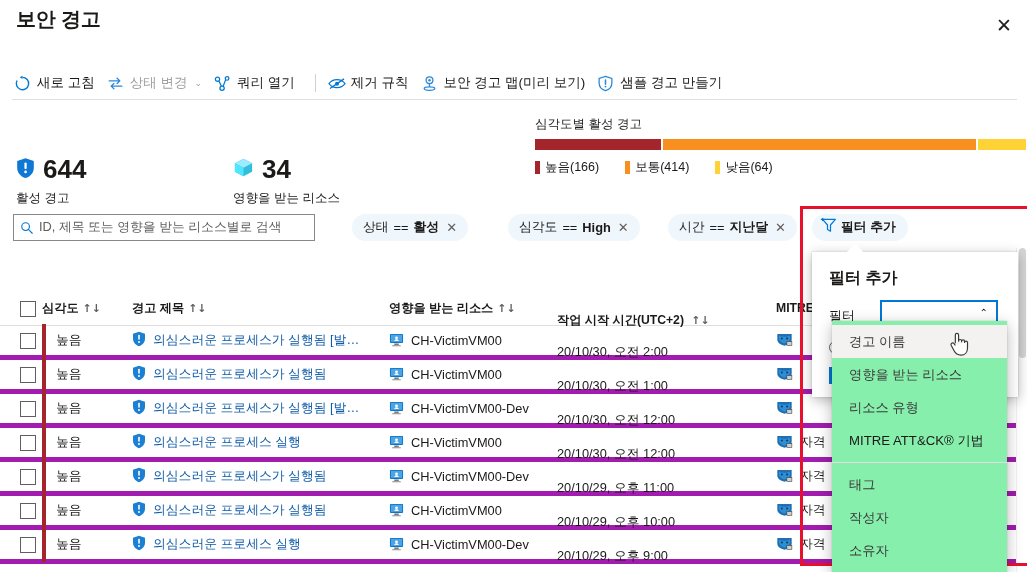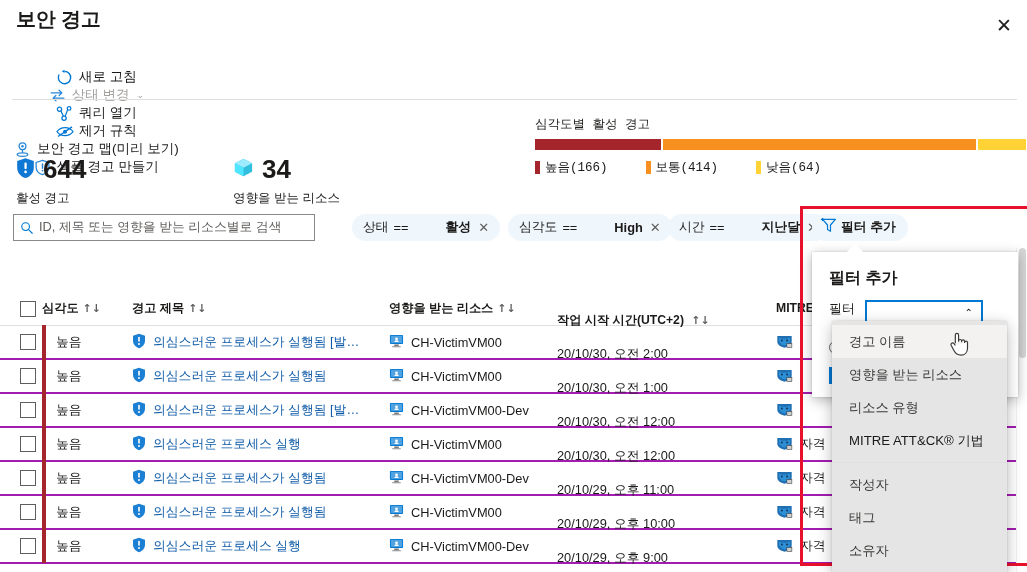--- a/index.html
+++ b/index.html
@@ -24,21 +24,21 @@
     position:absolute; right:8px; top:10px;
     width:30px; height:30px;
     display:flex; align-items:center; justify-content:center;
     font-size:19px; color:#201f1e; cursor:pointer;
     font-family:"DejaVu Sans",sans-serif;
   }
 
   
   .cmdbar {
     position:absolute; left:12px; top:68px;
-    height:30px; display:flex; align-items:center;flex-direction:column;
+    height:30px; display:flex; align-items:center;
   }
   .cmd {
     display:flex; align-items:center; gap:6px;
     padding:0 10px 0 2px; height:30px;
     cursor:pointer; white-space:nowrap;
     font-size:13.5px; color:#1b1a19;
   }
   .cmd.disabled { color:#a19f9d; cursor:default;align-items:center; }
   .cmd .ico { width:17px; height:17px; flex:0 0 17px; display:block; }
   .cmd-sep {
@@ -52,65 +52,65 @@
 
   
   .tile { position:absolute; }
   .tile .tile-row { display:flex; align-items:center; gap:8px;margin-top:38px; }
   .tile .num { font-size:26px; font-weight:bold; color:#1b1a19; line-height:1; }
   .tile .cap { font-size:12.5px; color:#1b1a19; margin-top:8px; }
   #tile-alerts { left:16px; top:118px; }
   #tile-res    { left:233px; top:118px; }
 
   
-  .sev { position:absolute; left:535px; top:116px; width:492px;font-family:Liberation Mono, monospace; }
+  .sev { position:absolute; left:535px; top:116px; width:492px; }
   .sev-title { font-size:12.5px; color:#1b1a19; margin-bottom:6px; }
   .sev-bar { display:flex; height:11px; width:491px; gap:2px; }
   .sev-seg { height:11px; }
   .sev-legend { display:flex; margin-top:9px; font-size:12.5px; }
   .sev-legend .item { display:flex; align-items:center; }
   .sev-swatch { width:5px; height:13px; margin-right:5px; }
-  .sev-legend .item + .item { margin-left:38px; }
+  .sev-legend .item + .item { margin-left:26px; }
 
   
   .filterrow { position:absolute; left:0; top:205px; width:1027px; height:44px; }
   .search {
     position:absolute; left:13px; top:9px;
     width:302px; height:27px;
     border:1px solid #8a8886; background:#fff;
     display:flex; align-items:center; padding:0 6px; gap:5px;
   }
   .search .sico { width:14px; height:14px; flex:0 0 14px; }
   .search .ph { color:#605e5c; font-size:12.8px; white-space:nowrap; overflow:hidden; }
   .chip {
     position:absolute; top:9px; height:27px;
     background:#eff6fc; border-radius:14px;
     display:flex; align-items:center; gap:5px;
     padding:0 11px; font-size:12.8px; color:#1b1a19; cursor:pointer;
     white-space:nowrap;
   }
-  .chip b { font-weight:bold;margin-left:32px; }
+  .chip b { font-weight:bold; }
   .chip .eq { color:#1b1a19; font-weight:normal; }
   .chip .x { color:#605e5c; font-size:13px; margin-left:2px; font-family:"DejaVu Sans",sans-serif;}
   #chip-status { left:352px; }
   #chip-sev    { left:508px; }
   #chip-time   { left:668px; }
   #chip-add    { left:812px; color:#0f5ba7; background:#eff6fc; gap:3px; padding:0 12px 0 8px;}
   #chip-add .lbl { font-weight:bold; color:#1b1a19; }
 
   
   .tbl { position:absolute; left:0; top:292px; width:1027px; }
   .thead {
     display:flex; align-items:center; height:34px;
     border-bottom:1px solid #e1dfdd;
     font-size:12.2px; font-weight:bold; color:#1b1a19;
   }
   .trow {
     display:flex; align-items:center; height:34px;
-    border-bottom:2px solid #a21caf; font-size:12.8px;
+    border-bottom:5px solid #a21caf; font-size:12.8px;
   }
   .c-chk   { width:42px; flex:0 0 42px; display:flex; justify-content:flex-start; padding-left:20px;}
   .c-sev   { width:90px; flex:0 0 90px; display:flex; align-items:center; gap:10px;}
   .c-title { width:257px; flex:0 0 257px; display:flex; align-items:center; gap:7px; }
   .c-res   { width:168px; flex:0 0 168px; display:flex; align-items:center; gap:7px; }
   .c-time  { width:219px; flex:0 0 219px;margin-top:24px; }
   .c-mitre { flex:1 1 auto; display:flex; align-items:center; gap:7px; overflow:hidden; }
   .hdr-sort { color:#605e5c; font-size:11px; margin-left:4px; font-family:"DejaVu Sans",sans-serif;}
   .chkbox {
     width:16px; height:16px; border:1px solid #605e5c; background:#fff;
@@ -144,21 +144,21 @@
     width:18px; height:10px; background:#fff;
     clip-path:polygon(50% 0,100% 100%,0 100%);
     z-index:31;
     filter:drop-shadow(0 -2px 3px rgba(0,0,0,.12));
   }
   .callout h3 {
     margin:0; padding:16px 0 0 17px;
     font-size:16px; font-weight:bold; color:#1b1a19;
   }
   .callout .frow {
-    display:flex; align-items:flex-start; gap:10px;
+    display:flex; align-items:flex-end; gap:25px;
     padding:11px 0 0 17px;
   }
   .callout .flabel { font-size:13px; color:#1b1a19; }
   .combo {
     width:118px; height:25px;
     border:2px solid #0078d4; background:#fff;
     display:flex; align-items:center; justify-content:flex-end;
     padding-right:8px; cursor:pointer;
   }
   .combo .cv { flex:1; font-size:12.5px; color:#1b1a19; padding-left:6px; }
@@ -168,21 +168,21 @@
     width:13px; height:13px; border:1px solid #605e5c; border-radius:50%;
   }
   .callout .blue-chip {
     margin:13px 0 0 17px; width:6px; height:17px; background:#0078d4;
   }
 
   
   .dropdown {
     position:absolute; left:832px; top:321px;
     width:175px; height:251px;
-    background:#e5e5e5;
+    background:#86efac;
     box-shadow:0 4px 14px rgba(0,0,0,.28), 0 0 2px rgba(0,0,0,.15);
     z-index:50;
     padding:4px 0 0 0;
   }
   .dd-item {
     height:33px; display:flex; align-items:center;
     padding-left:17px; font-size:13.2px; color:#3b3a39; cursor:pointer;
     white-space:nowrap;
   }
   .dd-item.hl { background:#f3f2f1; }
@@ -697,22 +697,22 @@
   </div>
   <div class="blue-chip"></div>
 </div>
 
 <div class="dropdown" id="dropdown">
     <div class="dd-item hl">경고 이름</div>
     <div class="dd-item">영향을 받는 리소스</div>
     <div class="dd-item">리소스 유형</div>
     <div class="dd-item mitre-item">MITRE ATT&amp;CK® 기법</div>
     <div class="dd-sep"></div>
+    <div class="dd-item">태그</div>
     <div class="dd-item">작성자</div>
-    <div class="dd-item">태그</div>
     <div class="dd-item">소유자</div>
     <div class="dd-item">환경</div>
   </div>
 
 <span class="cursor-hand">
   <svg viewBox="0 0 24 26" width="26" height="28">
     <path d="M8.6 12.4V4.6a1.5 1.5 0 0 1 3 0v6.2m0-.6a1.4 1.4 0 0 1 2.8 0v1.1m0-.7a1.4 1.4 0 0 1 2.8 0v1.4m0-.7a1.4 1.4 0 0 1 2.7 0v5.3c0 4-2.4 6.7-6 6.7-3.7 0-5.4-1.8-6.6-4.2l-2.6-5a1.5 1.5 0 0 1 2.5-1.6l1.4 1.9" fill="#ffffff" stroke="#3b3a39" stroke-width="1.1" stroke-linejoin="round"></path>
   </svg>
 </span>
 

